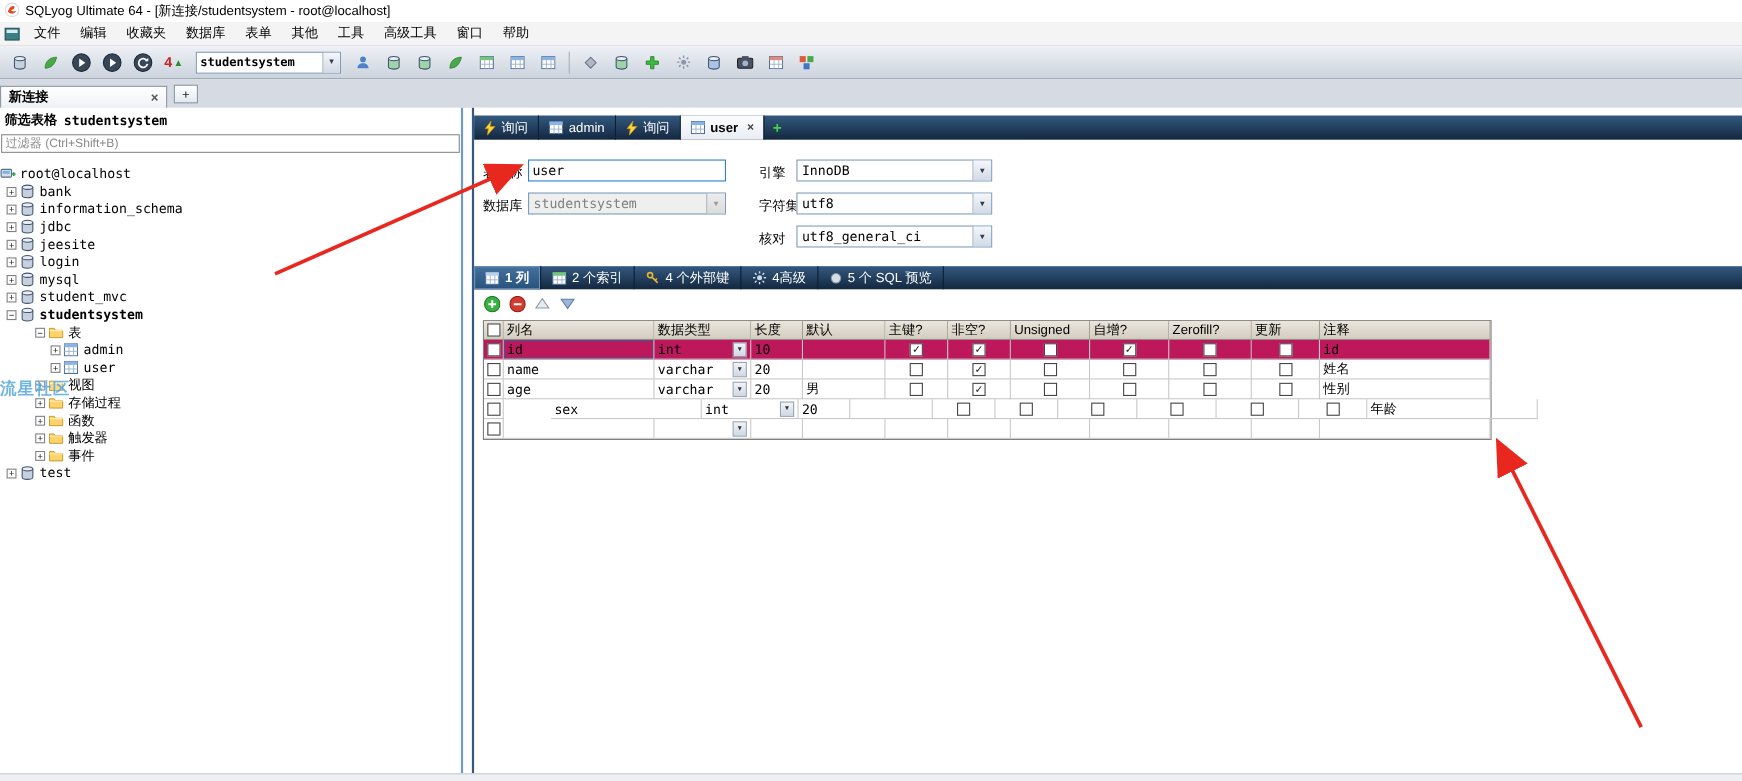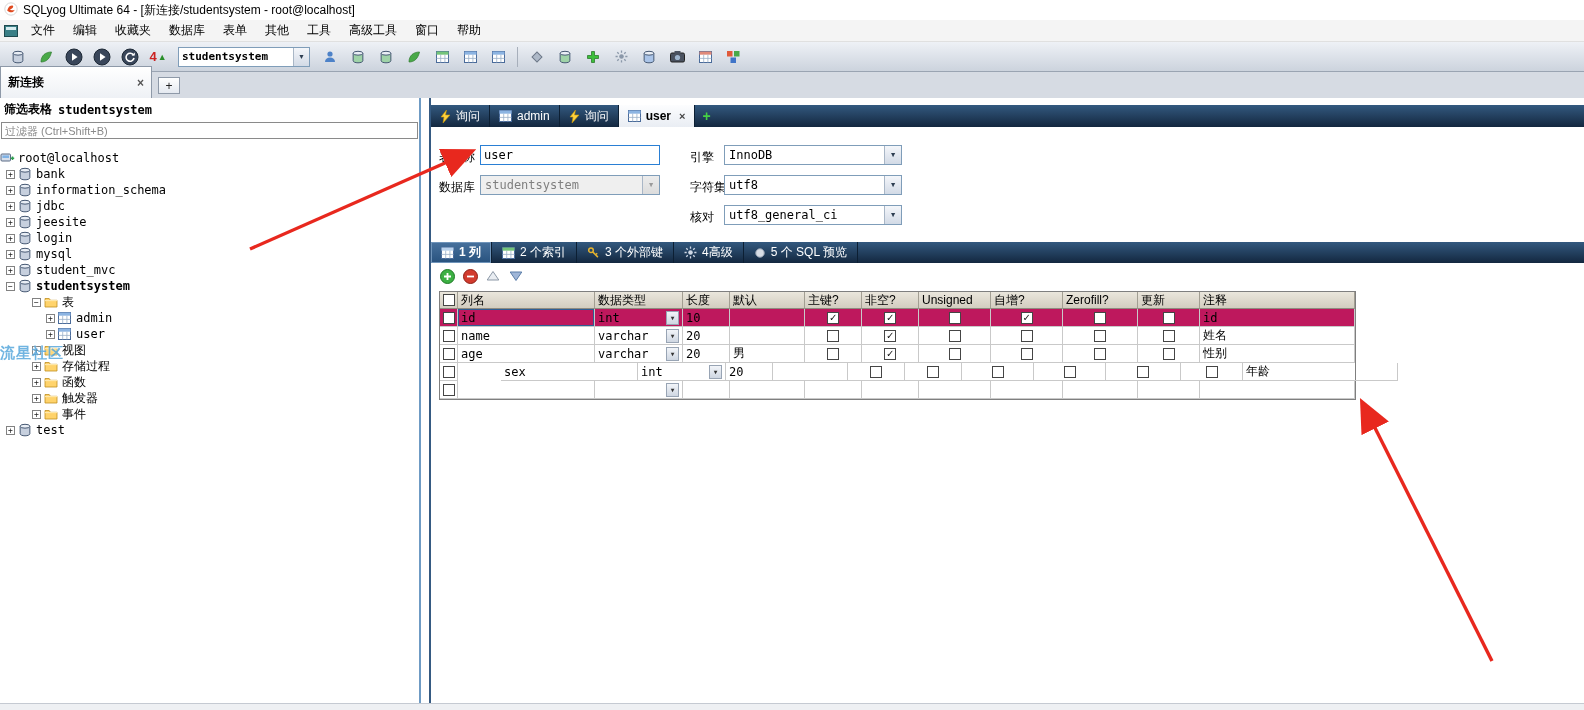--- a/index.html
+++ b/index.html
@@ -16,21 +16,21 @@
 
 #toolbar{position:absolute;left:0;top:42px;width:100%;height:30px;background:linear-gradient(#eef1f6,#ccd3dd);border-bottom:1px solid #9aa4b2;display:flex;align-items:center;padding:0 5px;}
 .tb-group{display:flex;align-items:center;gap:2px;}
 .tbtn{width:26px;height:25px;display:flex;align-items:center;justify-content:center;border-radius:3px;}
 .tsep{width:1px;height:20px;background:#a7afbb;margin:0 4px;}
 .arrowbox{margin-left:auto;width:17px;height:18px;border-left:1px solid #a9b6c6;background:linear-gradient(#f4f6fa,#d2dae6);display:flex;align-items:center;justify-content:center;font-size:7px;color:#2e3e52;}
 .db-select{width:132px;height:20px;margin:0 7px;background:#fff;border:1px solid #7f9db9;display:flex;align-items:center;padding-left:3px;font-size:11px;}
 .db-select .arrowbox{width:16px;height:18px;}
 
 #sessiontabs{position:absolute;left:0;top:72px;width:100%;height:26px;background:#d6dbe3;display:flex;align-items:flex-end;}
-.session-tab{width:152px;height:32px;background:linear-gradient(#ffffff,#eef1f5);border:1px solid #8e99a8;border-bottom:none;display:flex;align-items:center;padding:0 7px;font-weight:bold;gap:24px;}
+.session-tab{width:152px;height:20px;background:linear-gradient(#ffffff,#eef1f5);border:1px solid #8e99a8;border-bottom:none;display:flex;align-items:center;padding:0 7px;font-weight:bold;gap:24px;}
 .session-tab .x{margin-left:auto;color:#555;font-size:12px;line-height:1;}
 .newtab-btn{width:22px;height:17px;margin:0 0 4px 6px;border:1px solid #8e99a8;background:linear-gradient(#fff,#e4e9f0);display:flex;align-items:center;justify-content:center;font-size:12px;color:#222;}
 
 #left-panel{position:absolute;left:0;top:98px;width:421px;height:605px;background:#fff;border-right:2px solid #6f9bc4;}
 .filter-title{height:20px;display:flex;align-items:center;gap:6px;padding:3px 4px 0 4px;}
 #filter-input{position:absolute;left:1px;top:24px;width:417px;height:17px;border:1px solid #8a8a8a;font-size:11px;padding:0 3px;font-family:inherit;outline:none;background:#fff;}
 #filter-input::placeholder{color:#8a8a8a;}
 #tree{position:absolute;left:0;top:52px;width:100%;}
 .tree-row{height:16px;display:flex;align-items:center;white-space:nowrap;}
 .toggle{flex:none;width:9px;height:9px;border:1px solid #828282;background:#fff;font:8px/7px "DejaVu Sans Mono","Liberation Mono",monospace;text-align:center;color:#222;margin-right:3px;}
@@ -535,21 +535,21 @@
           </span>
           <span>2 个索引</span>
         </div>
         <div class="stab">
           <span class="qico">
             <svg width="13" height="13" viewBox="0 0 13 13">
               <circle cx="4" cy="4.2" r="2.3" fill="none" stroke="#e6b32e" stroke-width="1.5"></circle>
               <path d="M5.7 5.9l5.2 5.2M8.6 8.8l1.6-1.6" stroke="#e6b32e" stroke-width="1.5" fill="none"></path>
             </svg>
           </span>
-          <span>3 个外部键</span>
+          <span>4 个外部键</span>
         </div>
         <div class="stab">
           <span class="qico">
             <svg width="13" height="13" viewBox="0 0 12 12">
               <circle cx="6" cy="6" r="2.1" fill="#cfd8e6"></circle>
               <path d="M6 .5v2M6 9.5v2M.5 6h2M9.5 6h2M2.1 2.1l1.4 1.4M8.5 8.5l1.4 1.4M9.9 2.1L8.5 3.5M3.5 8.5L2.1 9.9" stroke="#cfd8e6" stroke-width="1.2" fill="none"></path>
             </svg>
           </span>
           <span>4高级</span>
         </div>

